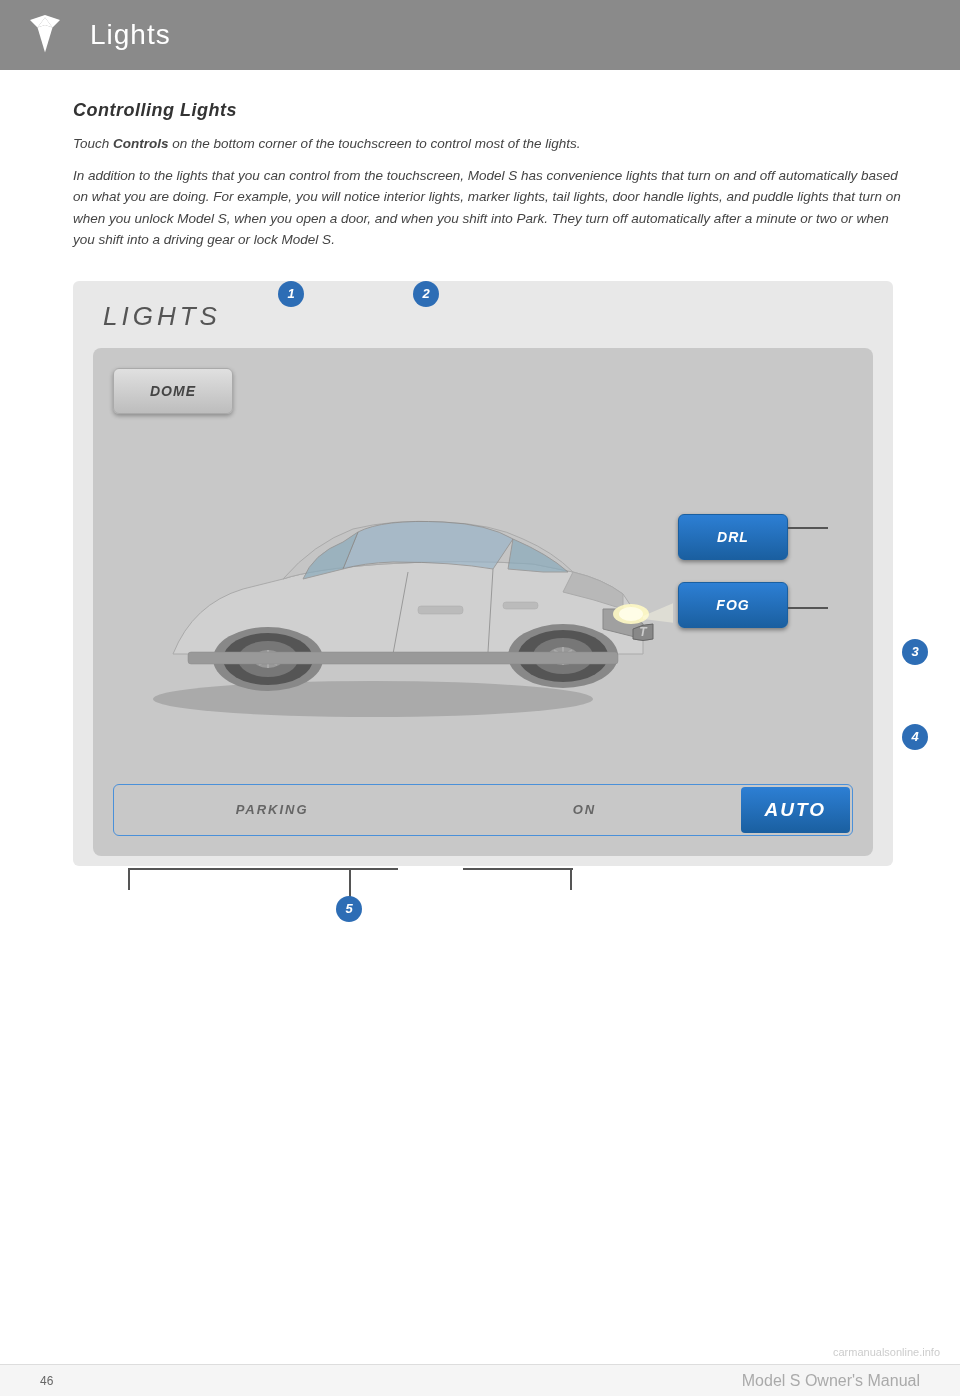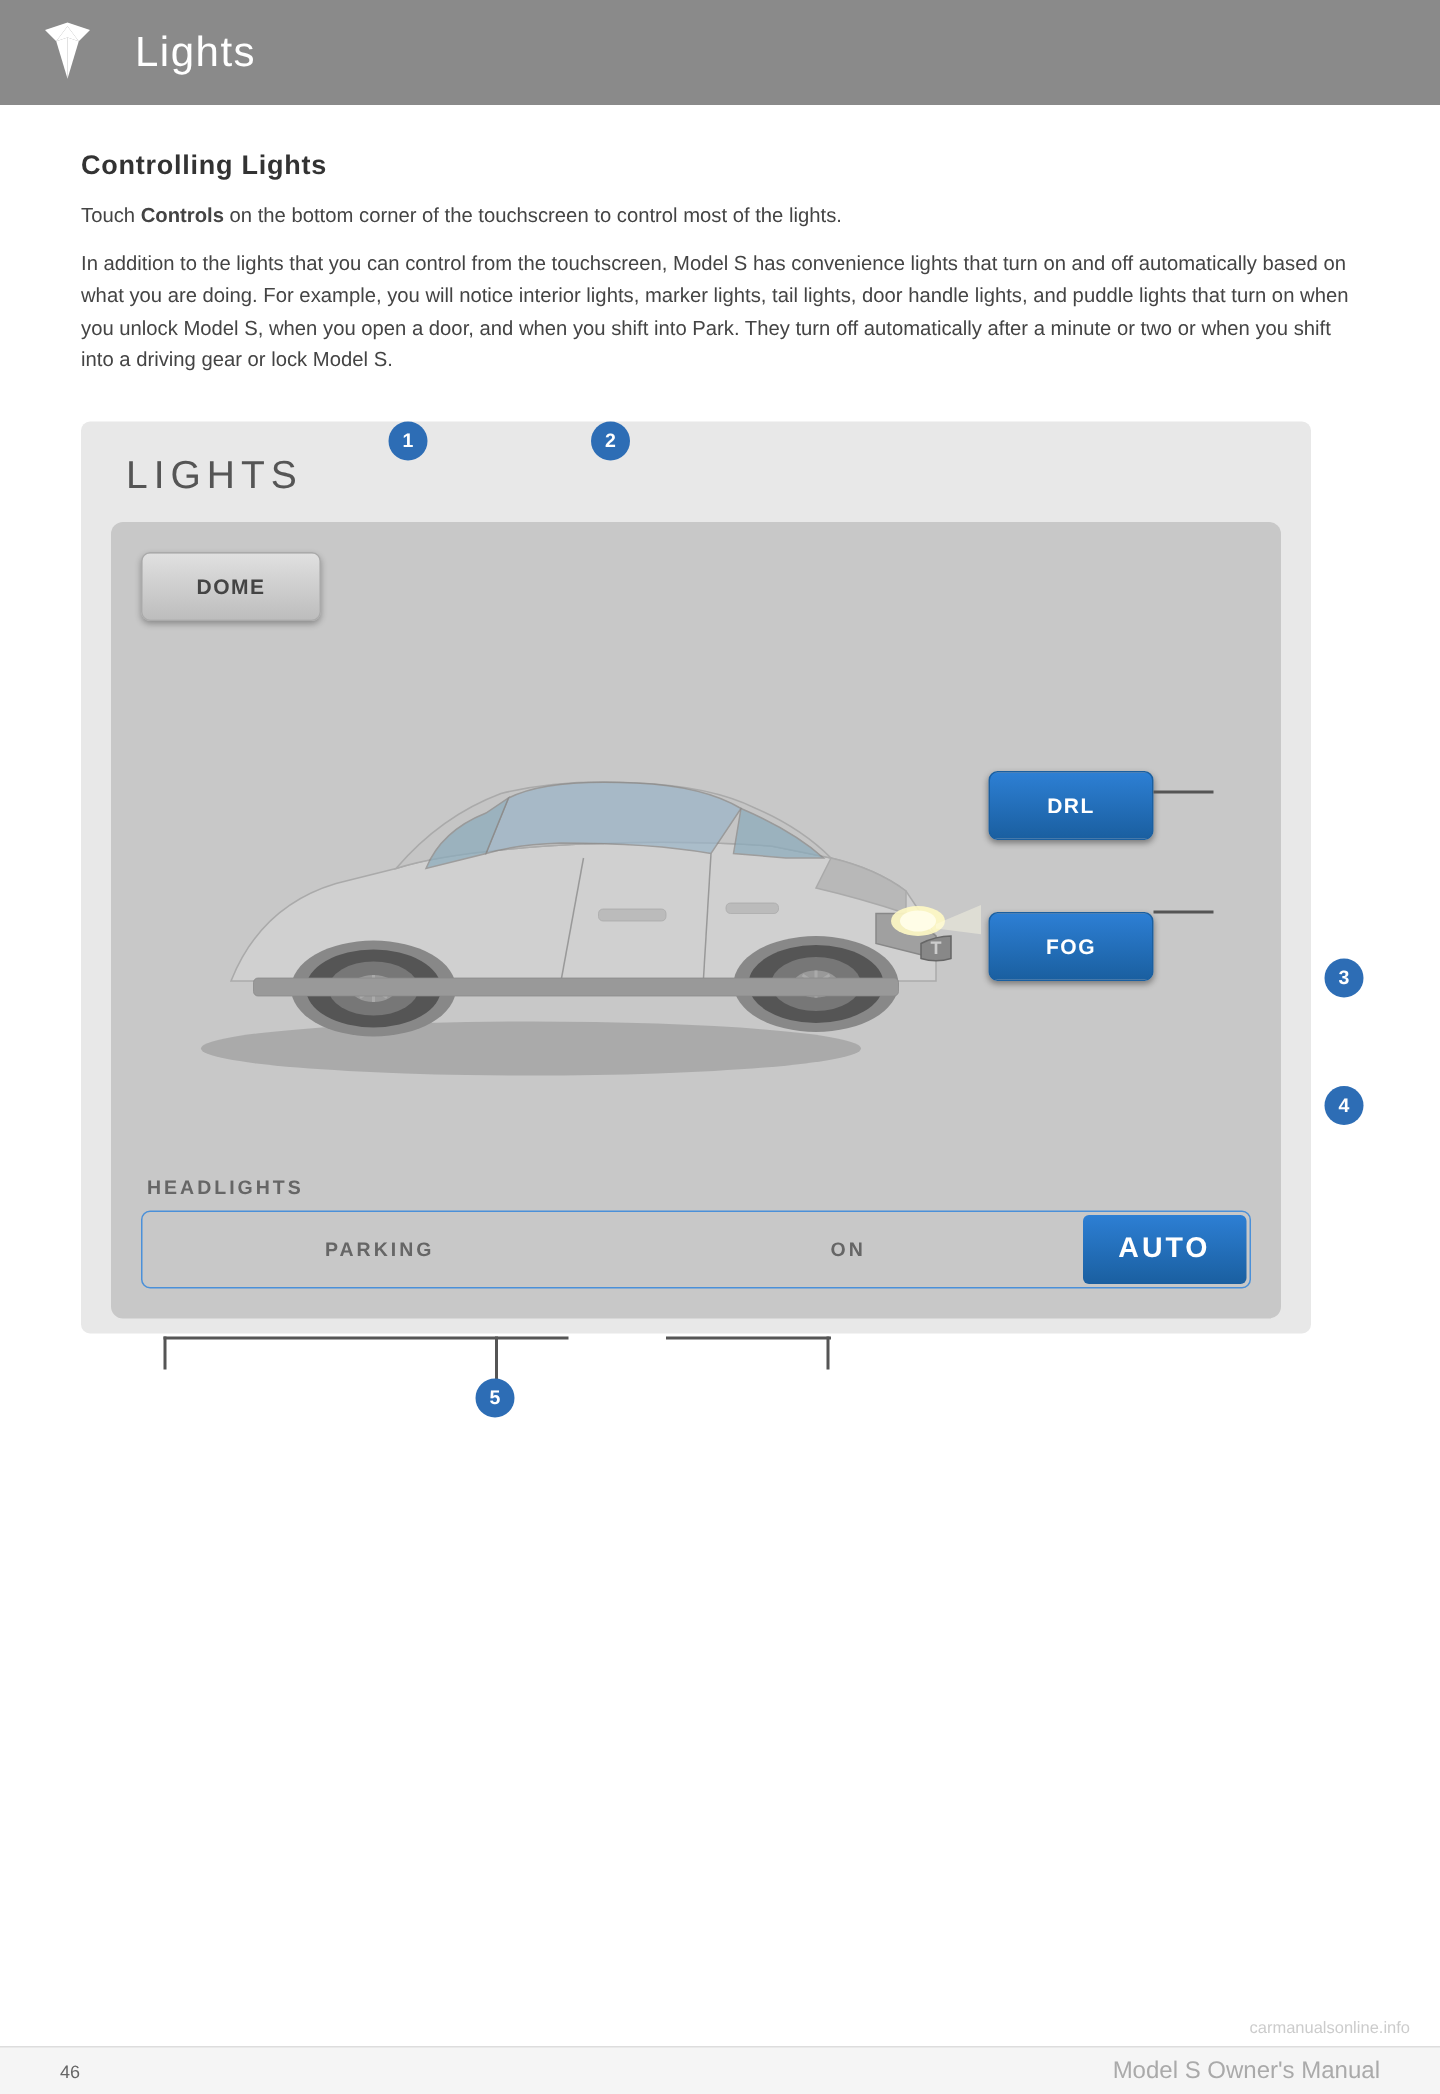--- a/index.html
+++ b/index.html
@@ -28,21 +28,22 @@
     }
     .header-title {
       color: #fff;
       font-size: 28px;
       font-weight: 300;
       letter-spacing: 1px;
     }
 
     
     .content {
-      padding: 30px 50px 40px 54px;
+      padding: 30px 50px 40px 73px;
+      font-style: italic;
     }
 
     .section-title {
       font-size: 18px;
       font-weight: bold;
       color: #333;
       margin-bottom: 12px;
       letter-spacing: 0.5px;
     }
 
@@ -316,28 +317,27 @@
 
             <rect x="305" y="182" width="45" height="8" rx="3" fill="#bbb" stroke="#aaa" stroke-width="0.5"></rect>
             <rect x="390" y="178" width="35" height="7" rx="3" fill="#bbb" stroke="#aaa" stroke-width="0.5"></rect>
 
             <rect x="75" y="228" width="430" height="12" rx="3" fill="#999" stroke="#888" stroke-width="0.5"></rect>
 
           </svg>
 
           <div class="ui-button-active-blue" style="position:absolute; right:65px; top:90px; min-width:110px; padding:14px 20px;">DRL</div>
 
-          <div class="ui-button-active-blue" style="position:absolute; right:65px; top:184px; min-width:110px; padding:14px 20px;">FOG</div>
+          <div class="ui-button-active-blue" style="position:absolute; right:65px; top:158px; min-width:110px; padding:14px 20px;">FOG</div>
 
           <div style="position:absolute; right:25px; top:103px; width:40px; height:2px; background:#555;"></div>
           <div style="position:absolute; right:25px; top:183px; width:40px; height:2px; background:#555;"></div>
         </div>
 
         <div class="headlights-section">
-          <div class="headlights-label">HEADLIGHTS</div>
           <div class="headlights-controls">
             <div class="hl-option">PARKING</div>
             <div class="hl-option">ON</div>
             <div class="hl-option-active">AUTO</div>
           </div>
         </div>
 
       </div>
     </div>
 

